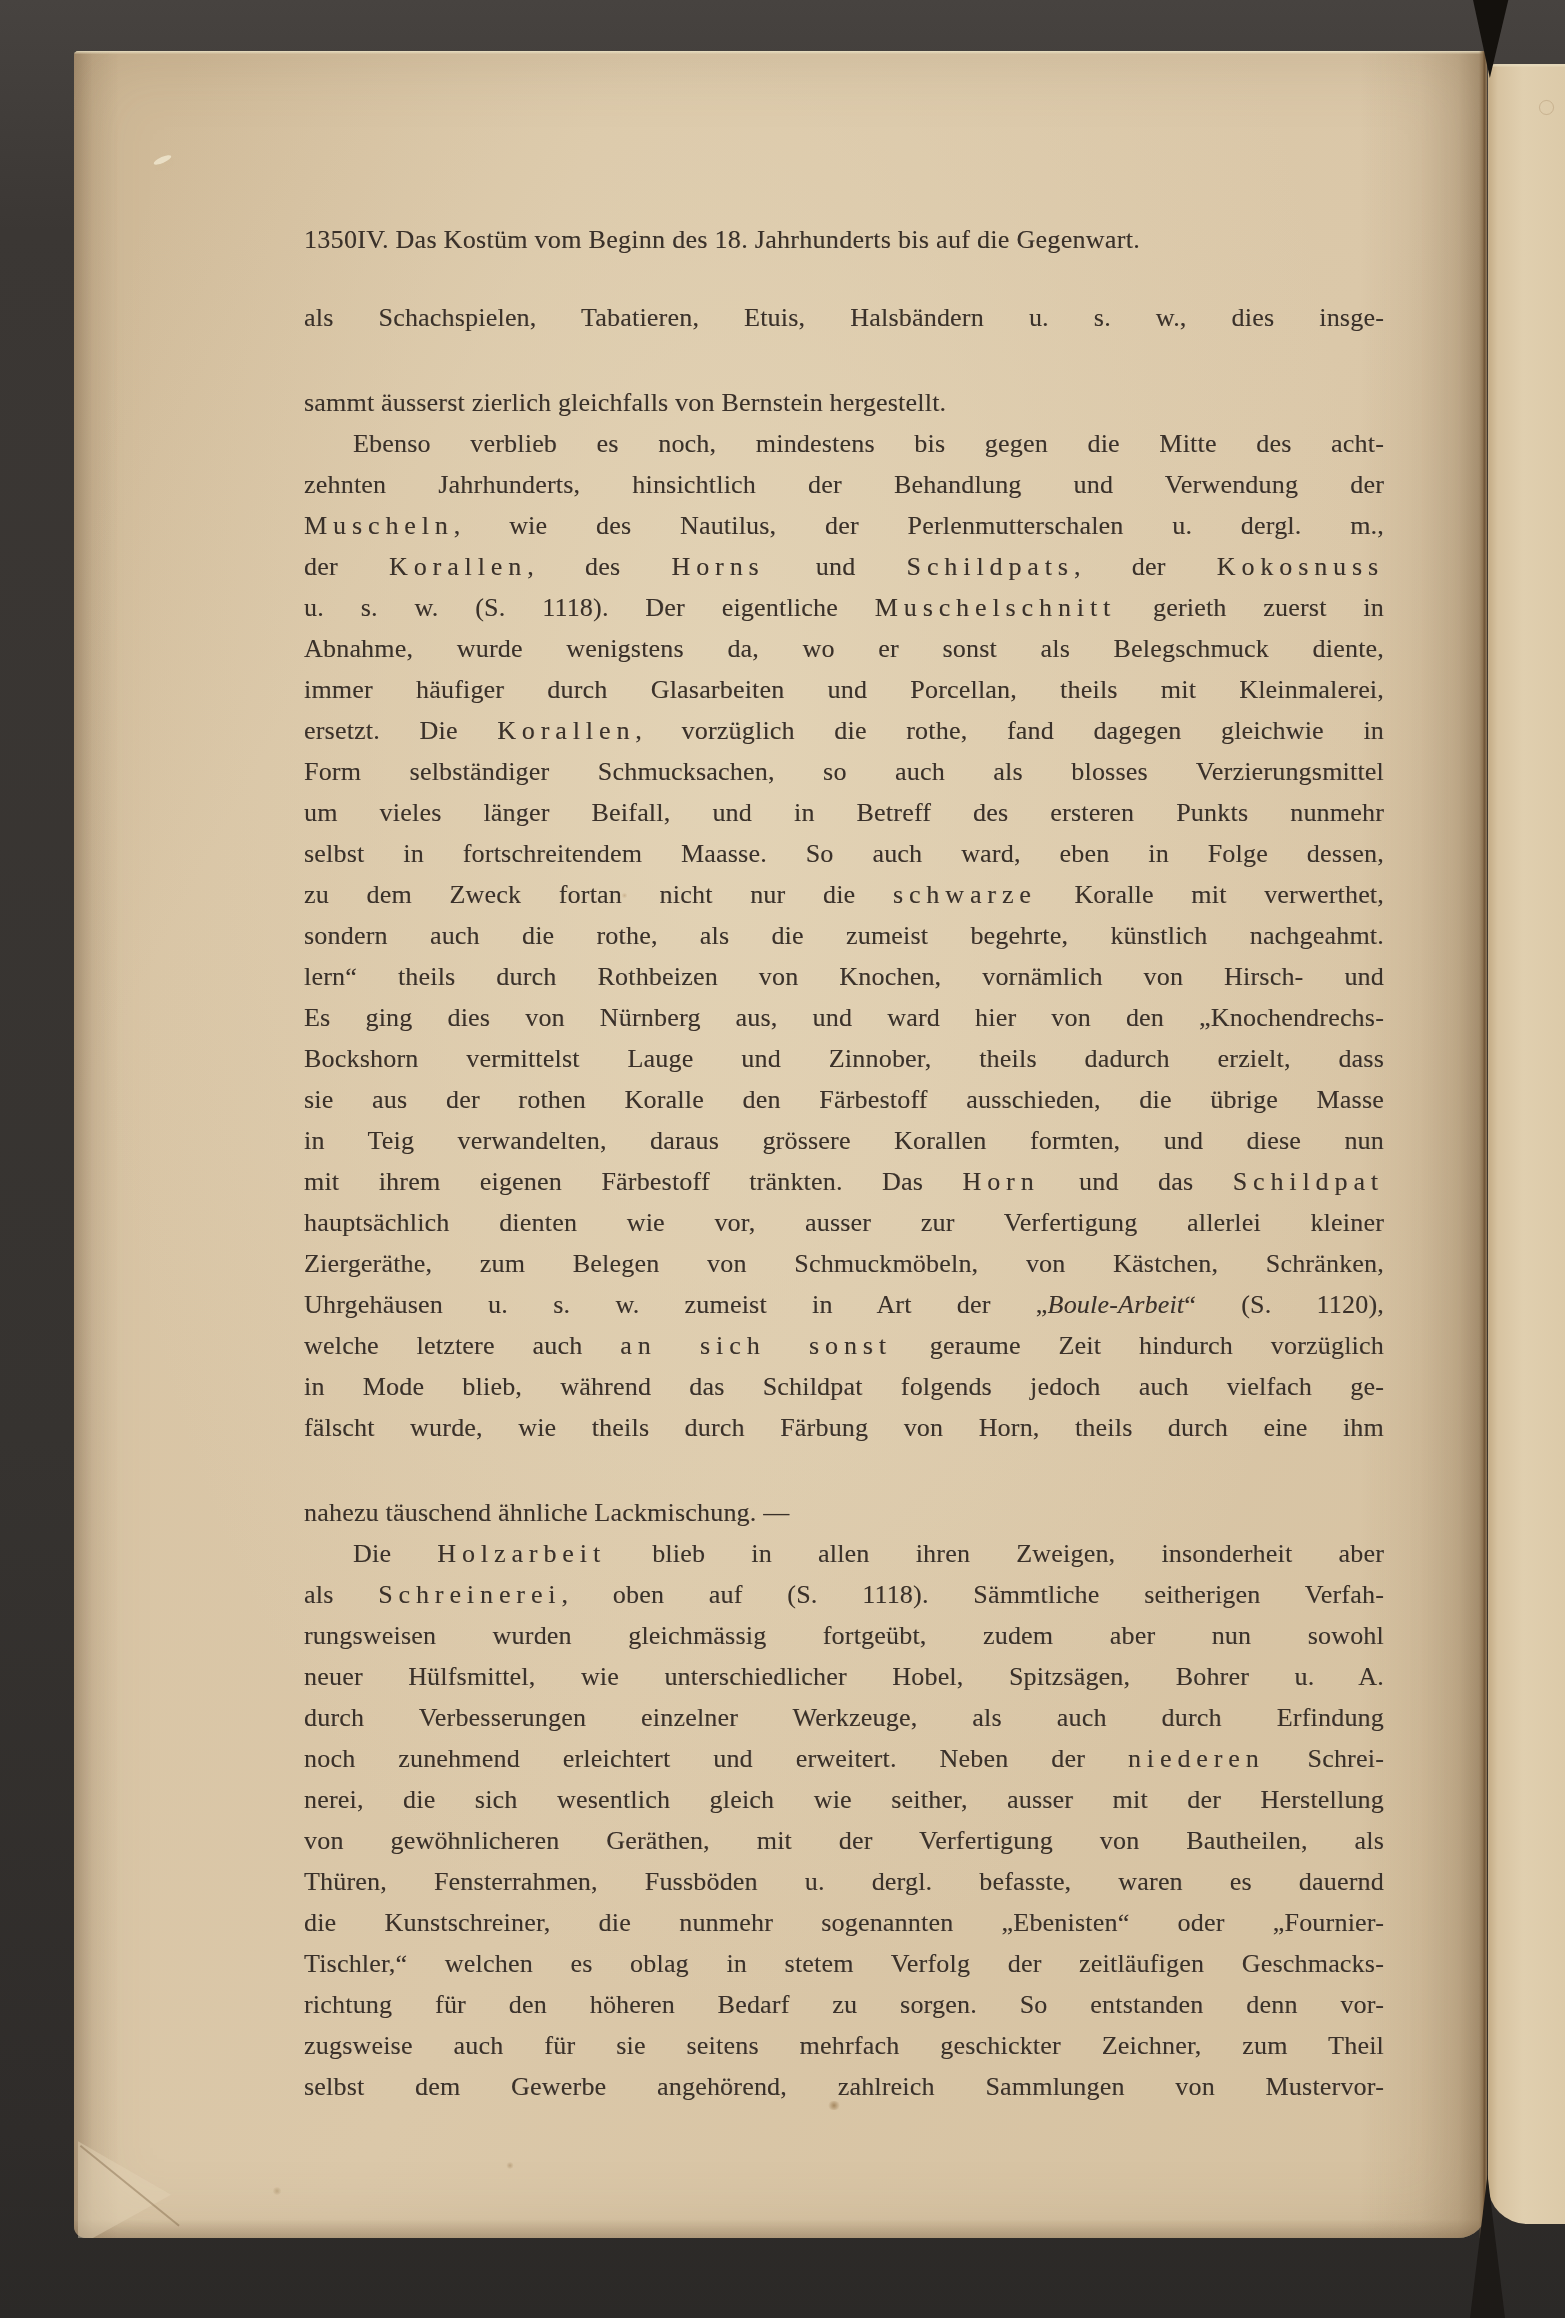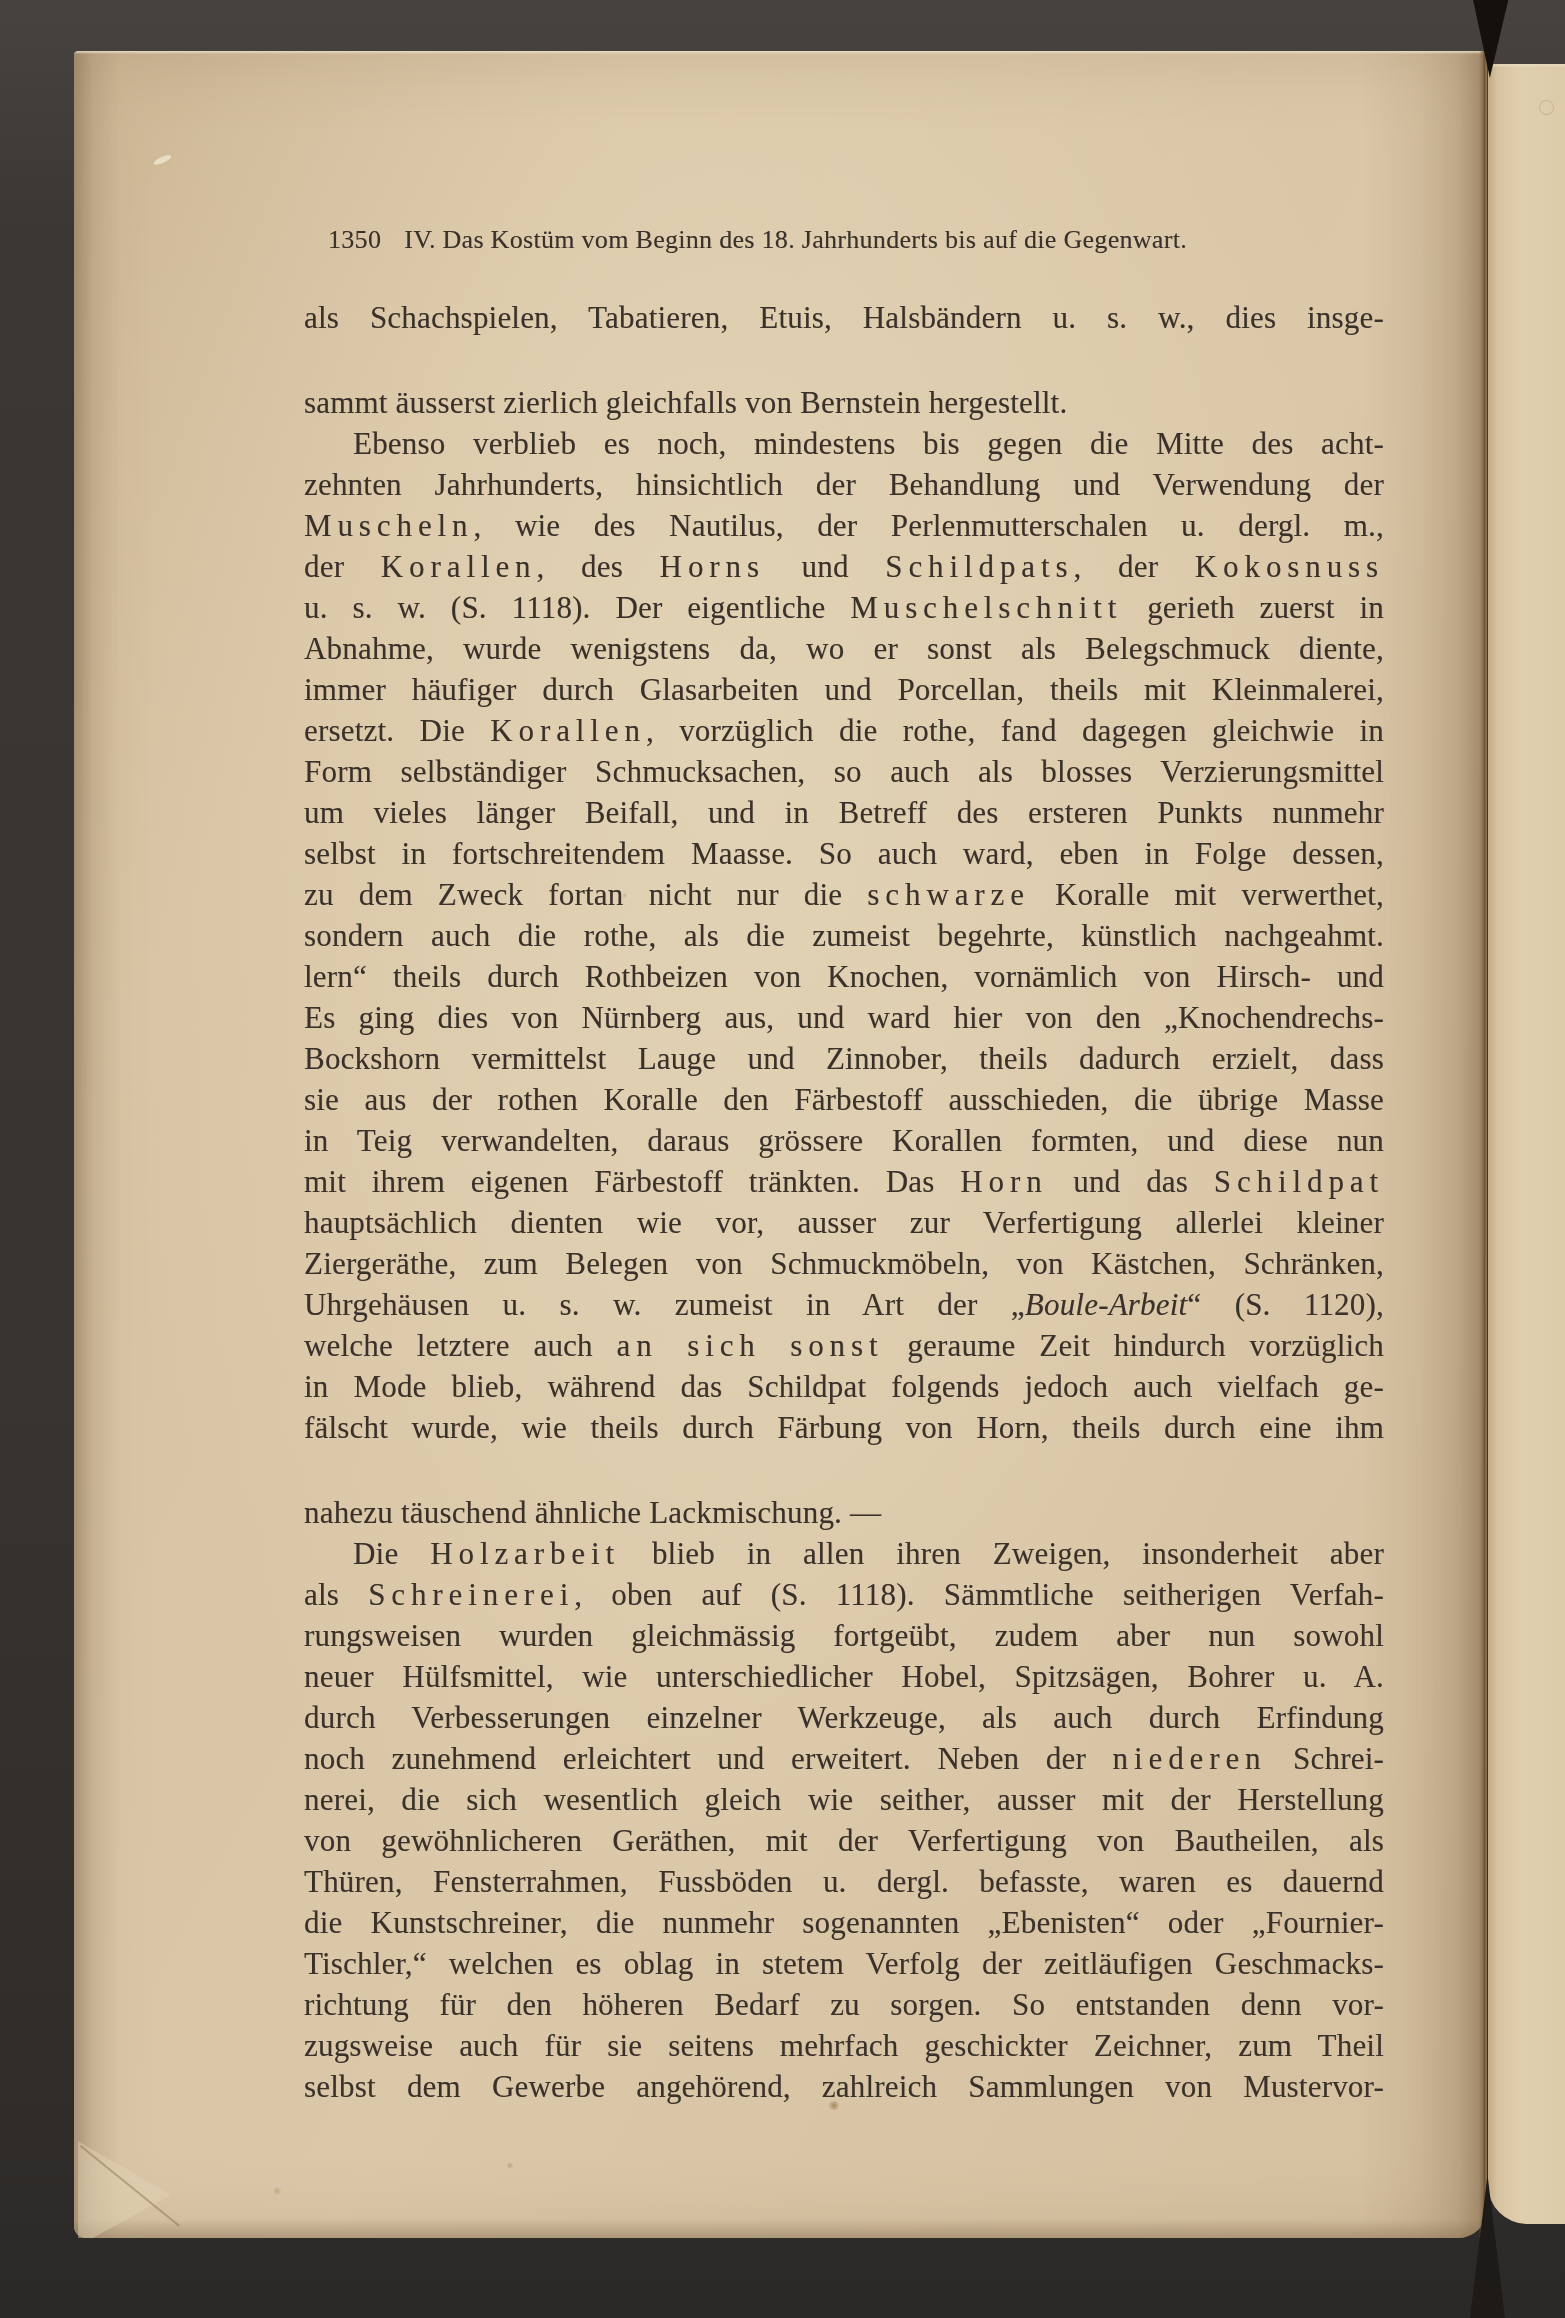--- a/index.html
+++ b/index.html
@@ -84,29 +84,28 @@
   .stain-2{left:506px;top:2162px;width:8.4px;height:6.8px;background:radial-gradient(circle,rgba(130,95,50,.35),rgba(130,95,50,0) 70%);}
   .stain-3{left:272px;top:2187px;width:10px;height:7.6px;background:radial-gradient(circle,rgba(130,95,50,.30),rgba(130,95,50,0) 70%);}
   .stain-4{left:621px;top:893px;width:6.8px;height:5px;background:radial-gradient(circle,rgba(150,105,55,.28),rgba(150,105,55,0) 70%);}
   .ring-mark{
     position:absolute;left:1539px;top:100px;width:12.7px;height:12.7px;
     border:1.3px solid rgba(160,128,92,.35);border-radius:50%;
   }
   
   .page-header{
     position:absolute;left:230px;top:174px;width:1088px;
-    display:flex;align-items:baseline;gap:23px;
+    display:flex;align-items:baseline;
     font-size:26px;letter-spacing:0.3px;color:var(--ink);
     text-shadow:0.3px 0.3px 0 rgba(58,49,42,.35);
     white-space:nowrap;
-    margin-left:24px;
   }
   .textblock{
     position:absolute;left:230px;top:246px;width:1080px;
-    font-size:31px;color:var(--ink);
+    font-size:26px;color:var(--ink);
     letter-spacing:0.2px;
     text-shadow:0.3px 0.3px 0 rgba(58,49,42,.30);
   }
   .para{margin:0;}
   .line{
     line-height:41px;height:41px;
     text-align:justify;text-align-last:justify;
     overflow:visible;white-space:normal;
   }
   .line.nj{text-align-last:left;margin-top:44px;}

